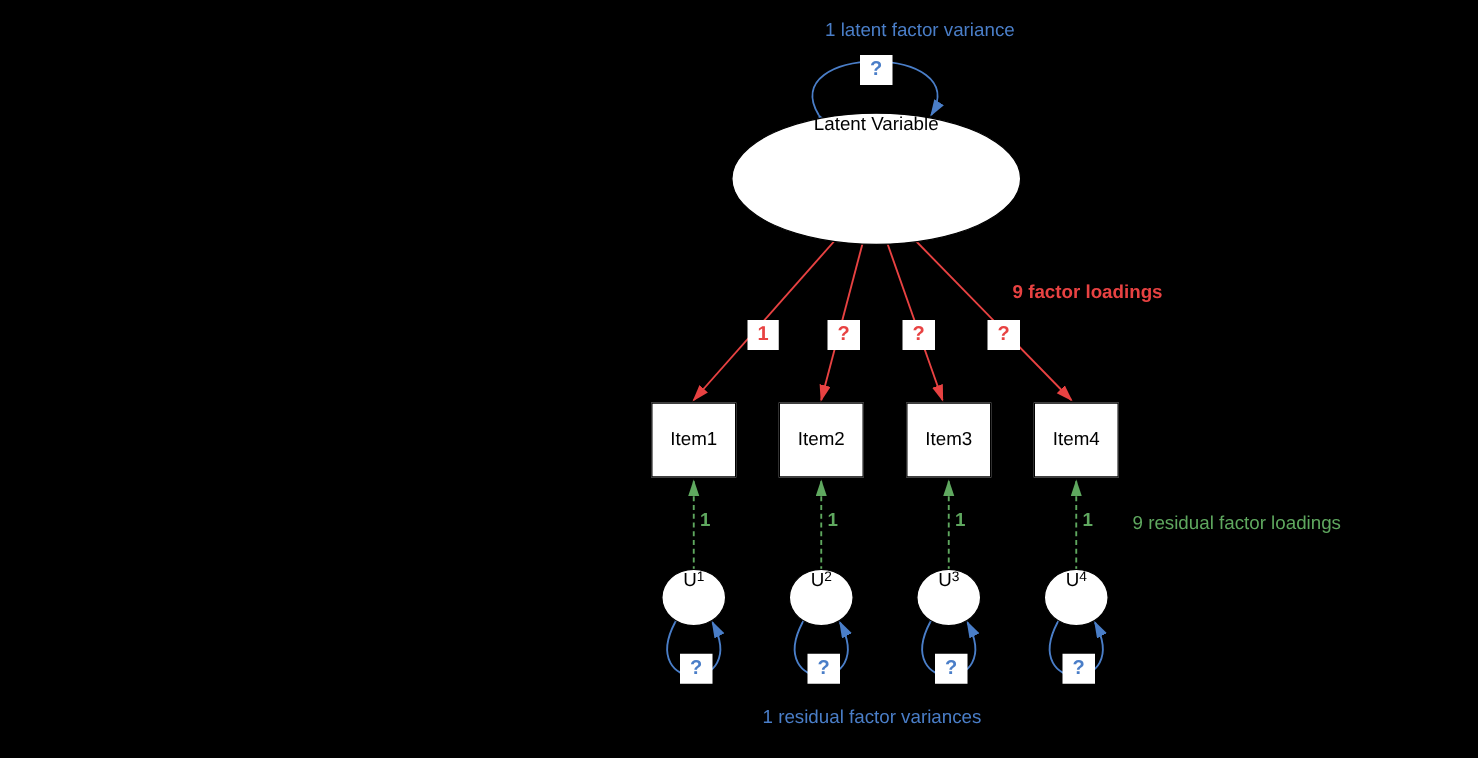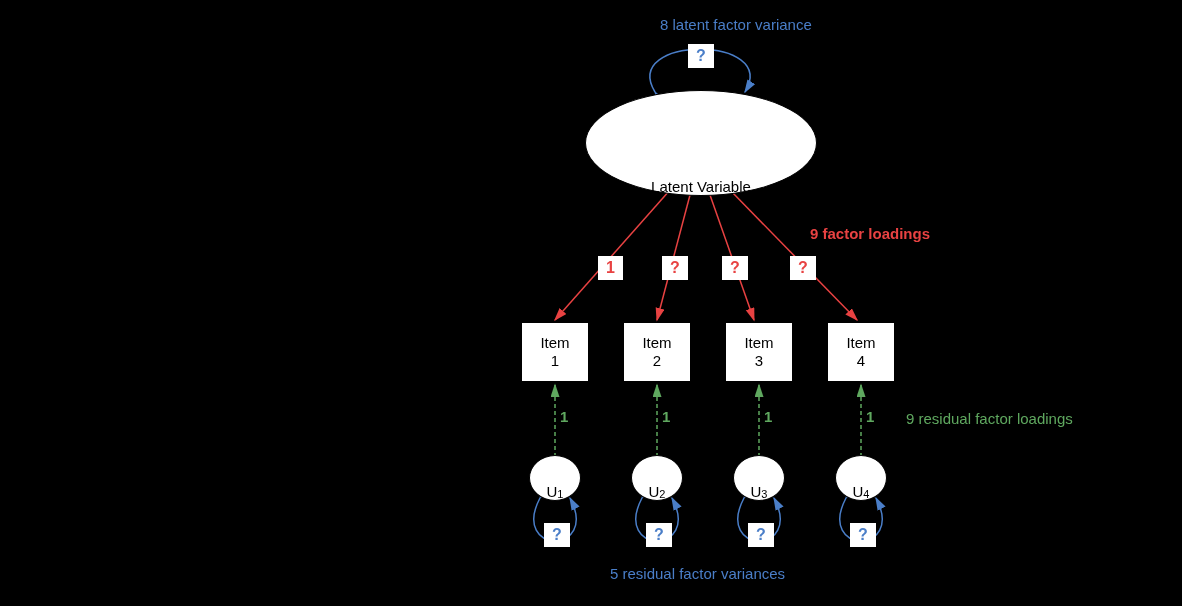--- a/index.html
+++ b/index.html
@@ -19,31 +19,31 @@
   }
   .blue { color: #4a7ec8; }
   .red { color: #e84242; }
   .green { color: #5fa85f; }
   .ellipse {
     position: absolute;
     border: 1.5px solid #000;
     background: #fff;
     border-radius: 50%;
     display: flex;
-    align-items: flex-end;
+    align-items: flex-start;
     justify-content: center;
     font-size: 15px;
     color: #000;
   }
   .rect {
     position: absolute;
     border: 1.5px solid #000;
     background: #fff;
     display: flex;
-    flex-direction: column;
+    flex-direction: row;
     align-items: center;
     justify-content: center;
     font-size: 15px;
     color: #000;
     text-align: center;
     line-height: 1.2;
   }
   .qbox {
     position: absolute;
     background: #fff;
@@ -95,21 +95,21 @@
   <line x1="657" y1="457" x2="657" y2="385" stroke="#5fa85f" stroke-width="1.5" stroke-dasharray="4,3" marker-end="url(#arr-green)"></line>
   <line x1="759" y1="457" x2="759" y2="385" stroke="#5fa85f" stroke-width="1.5" stroke-dasharray="4,3" marker-end="url(#arr-green)"></line>
   <line x1="861" y1="457" x2="861" y2="385" stroke="#5fa85f" stroke-width="1.5" stroke-dasharray="4,3" marker-end="url(#arr-green)"></line>
 
   <path d="M 540,498 C 510,555 600,555 570,498" stroke="#4a7ec8" stroke-width="1.5" fill="none" marker-start="url(#arr-blue)" marker-end="url(#arr-blue)"></path>
   <path d="M 642,498 C 612,555 702,555 672,498" stroke="#4a7ec8" stroke-width="1.5" fill="none" marker-start="url(#arr-blue)" marker-end="url(#arr-blue)"></path>
   <path d="M 744,498 C 714,555 804,555 774,498" stroke="#4a7ec8" stroke-width="1.5" fill="none" marker-start="url(#arr-blue)" marker-end="url(#arr-blue)"></path>
   <path d="M 846,498 C 816,555 906,555 876,498" stroke="#4a7ec8" stroke-width="1.5" fill="none" marker-start="url(#arr-blue)" marker-end="url(#arr-blue)"></path>
 </svg>
 
-<div class="label blue" style="left:660px; top:16px;">8 latent factor variance</div>
+<div class="label blue" style="left:660px; top:16px;">1 latent factor variance</div>
 
 <div class="qbox blue" style="left:688px; top:44px;">?</div>
 
 <div class="ellipse" style="left:585px; top:90px; width:230px; height:104px;">
   <span>Latent Variable</span>
 </div>
 
 <div class="label red" style="left:810px; top:225px; font-weight:bold;">9 factor loadings</div>
 
 <div class="qbox red" style="left:598px; top:256px;">1</div>
@@ -144,13 +144,13 @@
 <div class="ellipse" style="left:529px; top:455px; width:50px; height:44px;">U<span class="sub">1</span></div>
 <div class="ellipse" style="left:631px; top:455px; width:50px; height:44px;">U<span class="sub">2</span></div>
 <div class="ellipse" style="left:733px; top:455px; width:50px; height:44px;">U<span class="sub">3</span></div>
 <div class="ellipse" style="left:835px; top:455px; width:50px; height:44px;">U<span class="sub">4</span></div>
 
 <div class="qbox blue" style="left:544px; top:523px;">?</div>
 <div class="qbox blue" style="left:646px; top:523px;">?</div>
 <div class="qbox blue" style="left:748px; top:523px;">?</div>
 <div class="qbox blue" style="left:850px; top:523px;">?</div>
 
-<div class="label blue" style="left:610px; top:565px;">5 residual factor variances</div>
+<div class="label blue" style="left:610px; top:565px;">1 residual factor variances</div>
 
 </body></html>

